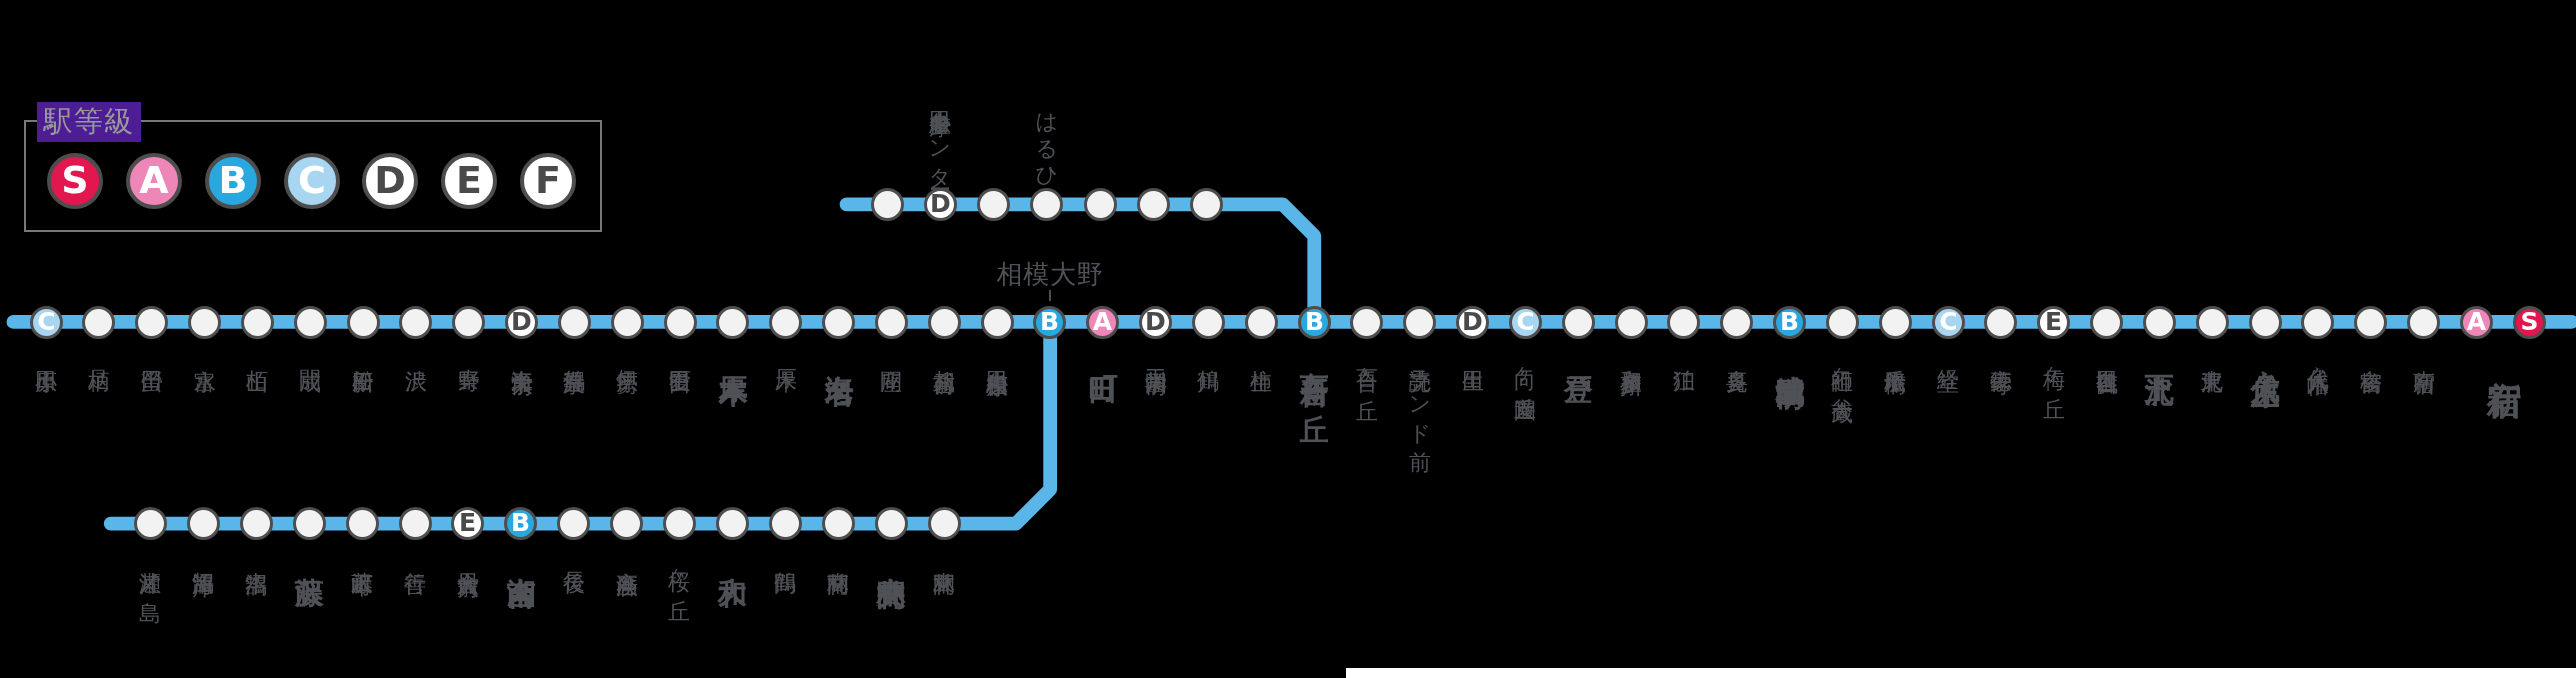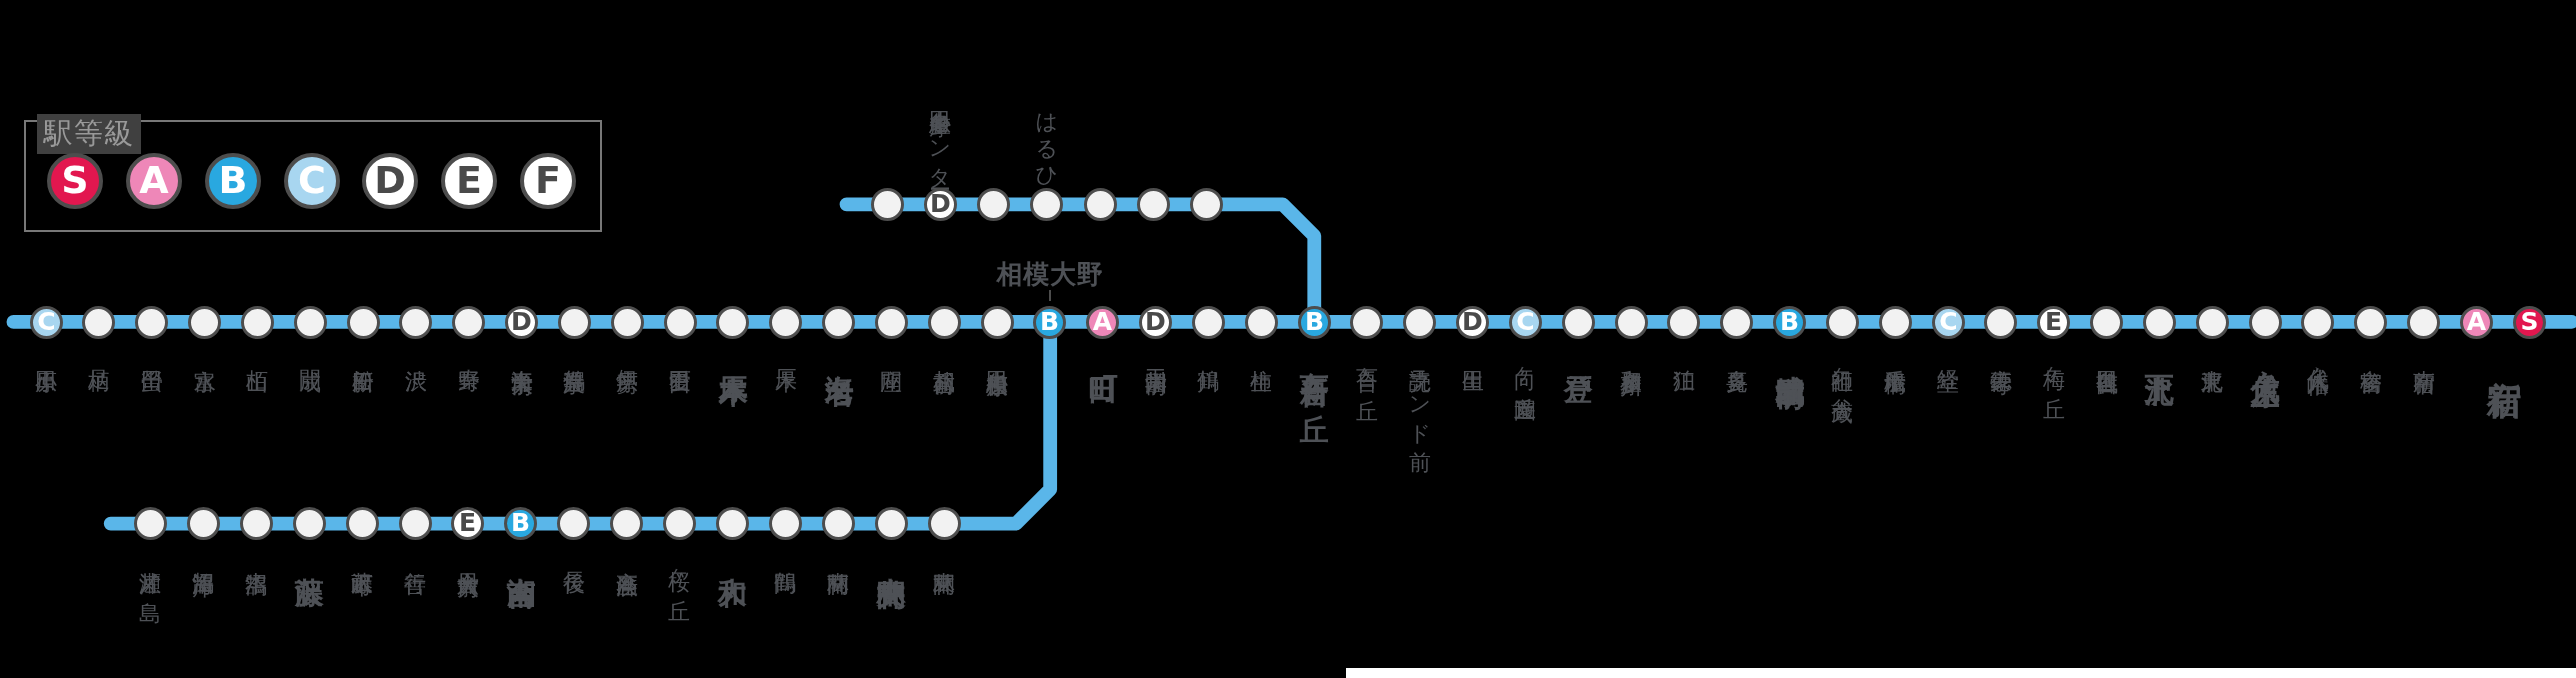--- a/index.html
+++ b/index.html
@@ -25,32 +25,32 @@
   .st-label{
     position:absolute;z-index:2;
     writing-mode:vertical-rl;text-orientation:mixed;
     font-size:22px;line-height:1.08;letter-spacing:1.3px;
     color:#4e5156;white-space:nowrap;
     transform:translateX(-50%);
   }
   .st-label.major{font-size:29px;font-weight:bold;}
   .st-label.xl{font-size:35px;}
   .st-label.horiz{
-    writing-mode:horizontal-tb;font-size:26px;font-weight:700;
+    writing-mode:horizontal-tb;font-size:26px;font-weight:400;
     letter-spacing:0.7px;
   }
   .tick{position:absolute;z-index:2;width:2px;height:11.2px;background:#4d4d4d;}
   
   #legend-box{
     position:absolute;left:24px;top:120px;width:578px;height:112px;
     border:2px solid #787878;z-index:2;box-sizing:border-box;
   }
   #legend-title{
-    position:absolute;left:37px;top:114px;z-index:3;
-    font-size:29px;color:#999;background:#404040;padding:0 6.6px;
+    position:absolute;left:37px;top:102px;z-index:3;
+    font-size:29px;color:#999;background:#4c1d95;padding:0 6.6px;
     letter-spacing:1.3px;
   }
   .legend-badge{
     position:absolute;z-index:3;box-sizing:border-box;
     width:56px;height:56px;border-radius:50%;
     border:4px solid #4d4d4d;
     display:flex;align-items:center;justify-content:center;
   }
   .legend-letter{font-size:38px;font-weight:600;line-height:1;transform:translateY(-1.3px);}
   

